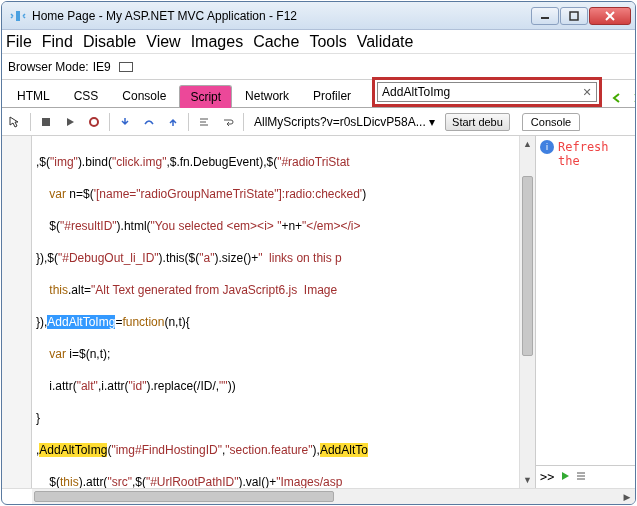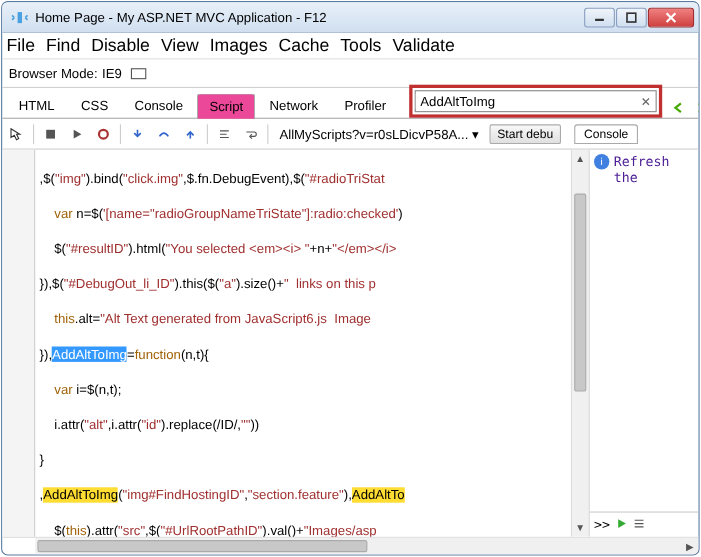--- a/index.html
+++ b/index.html
@@ -224,21 +224,21 @@
 
     </div>
     <div class="vscroll">
       <div class="arrow-up">▲</div>
       <div class="thumb"></div>
       <div class="arrow-down">▼</div>
     </div>
     <div class="rightpanel">
       <div class="msg">
         <span class="info-icon">i</span>
-        <span style="color:#4c1d95;font-family:Consolas,monospace;">Refresh the</span>
+        <span style="color:#ef4444;font-family:Consolas,monospace;">Refresh the</span>
       </div>
       <div class="spacer"></div>
       <div class="bottom">
         <span style="font-family:Consolas,monospace;">&gt;&gt;</span>
         <span><svg width="10" height="10">
               <path d="M2 1 L9 5 L2 9 Z" fill="#3a3"></path>
             </svg></span>
         <span><svg width="10" height="10">
               <line x1="1" y1="2" x2="9" y2="2" stroke="#555"></line>
               <line x1="1" y1="5" x2="9" y2="5" stroke="#555"></line>

